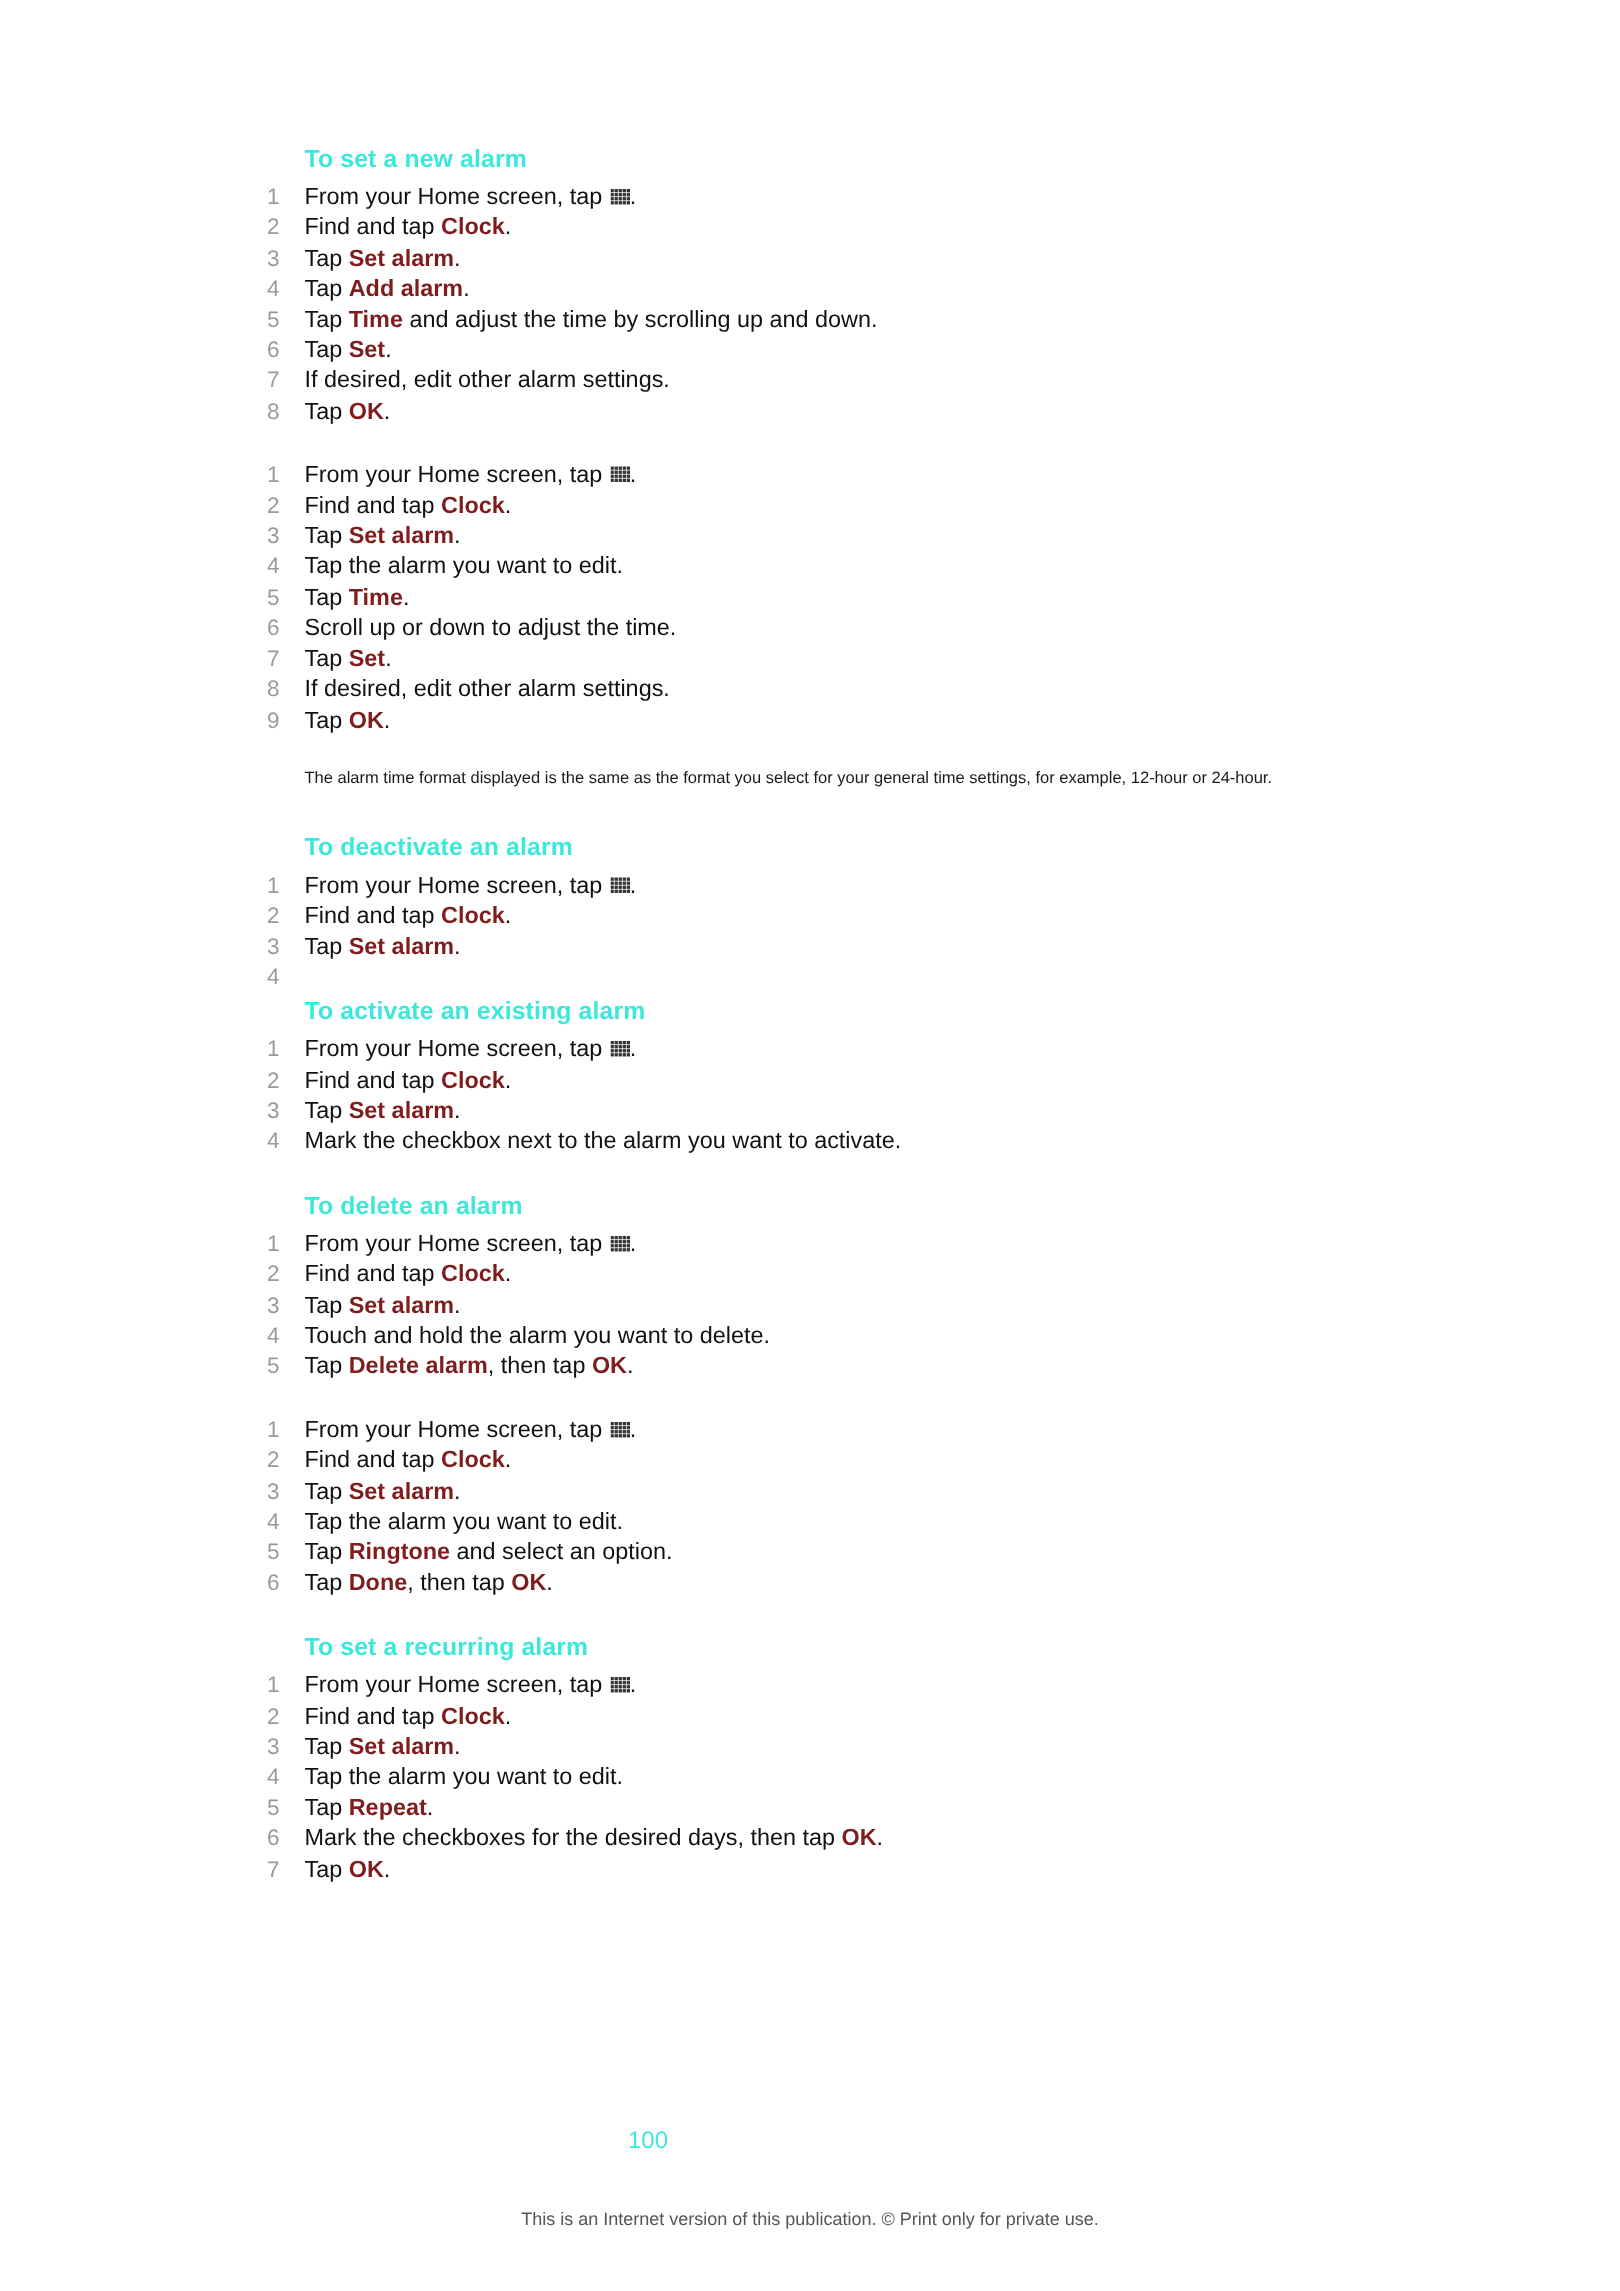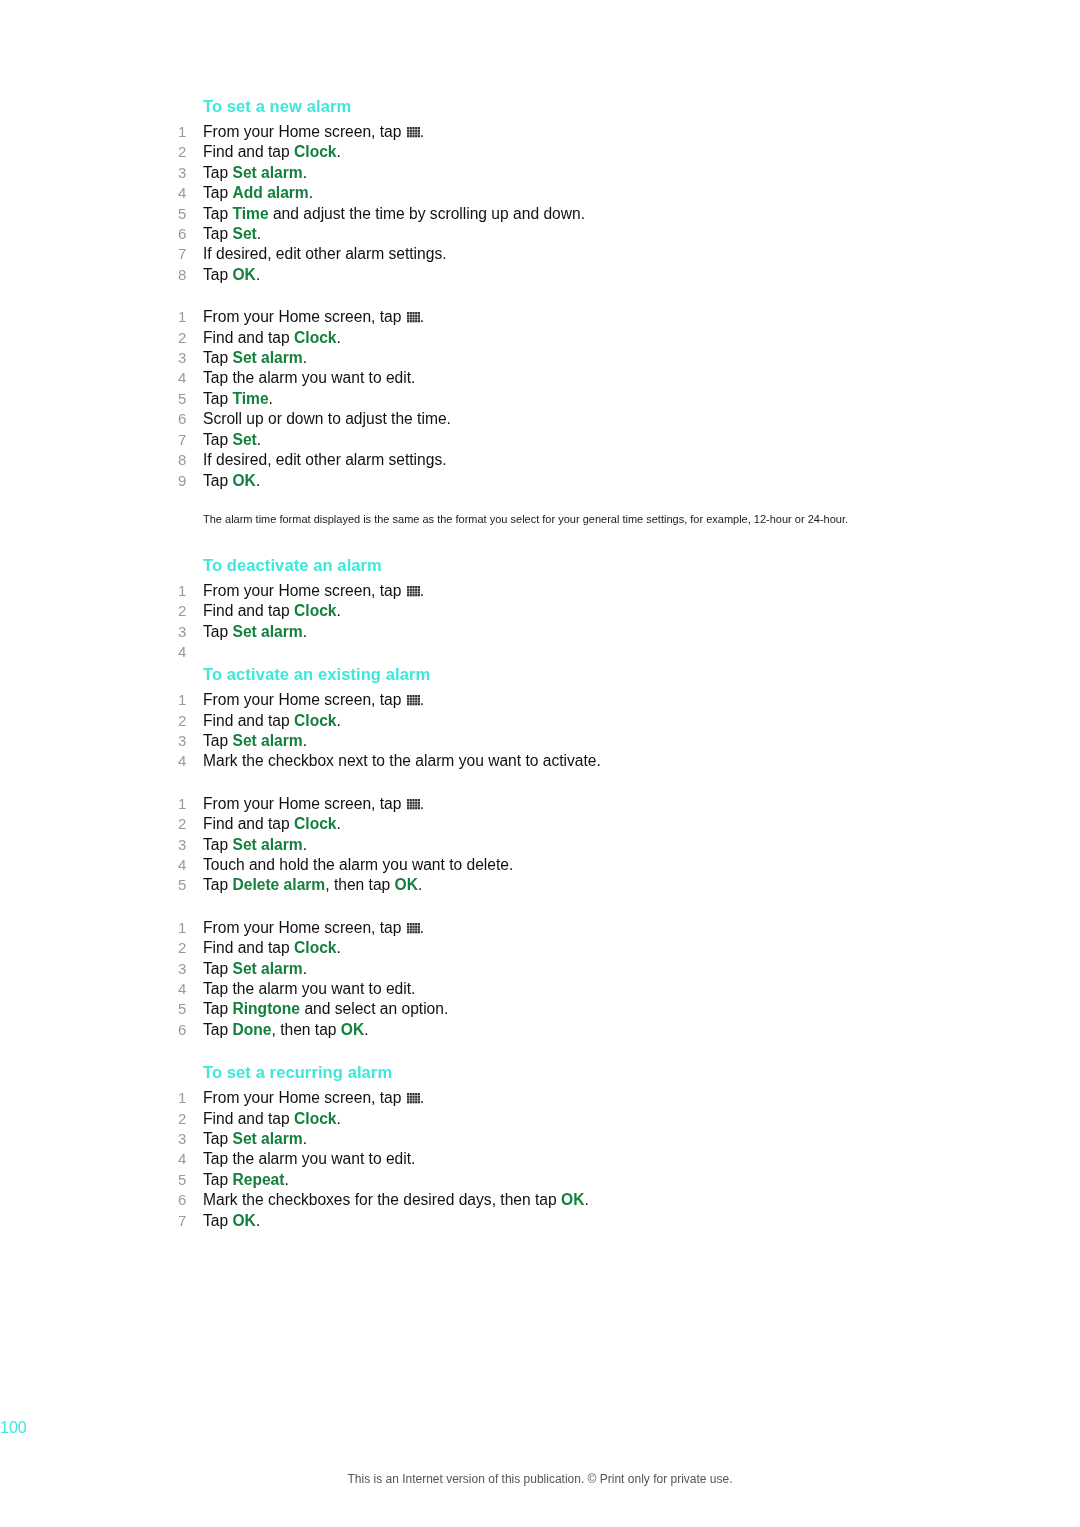--- a/index.html
+++ b/index.html
@@ -61,21 +61,21 @@
     left: 0;
     top: 0;
     width: 16px;
     text-align: left;
     color: #9a9a9a;
     font-size: 15px;
     line-height: 20.4px;
   }
   ol.steps li .txt b {
     font-weight: bold;
-    color: #15803d;
+    color: #7f1d1d;
   }
   
   .grid-icon {
     display: inline-block;
     width: 13px;
     height: 13px;
     vertical-align: -2px;
     margin: 0 0px 0 1px;
   }
   .grid-icon svg { display: block; }
@@ -86,21 +86,21 @@
     font-size: 11px;
     line-height: 20px;
     color: #1a1a1a;
   }
   
   .page-number {
     position: absolute;
     left: 0;
     top: 1419px;
     width: 864px;
-    text-align: left;
+    text-align: center;
     font-size: 16px;
     font-weight: normal;
     color: #3CE8DA;
   }
   .footer-note {
     position: absolute;
     left: 0;
     top: 1472px;
     width: 1080px;
     text-align: center;
@@ -238,20 +238,21 @@
                   <rect x="5.40" y="8.10" width="2.2" height="2.2" fill="#333333"></rect>
                   <rect x="8.10" y="8.10" width="2.2" height="2.2" fill="#333333"></rect>
                   <rect x="10.80" y="8.10" width="2.2" height="2.2" fill="#333333"></rect>
                 </svg></span><span>.</span></span></li>
           <li><span class="num">2</span><span class="txt"><span>Find and tap </span><b>Clock</b><span>.</span></span></li>
           <li><span class="num">3</span><span class="txt"><span>Tap </span><b>Set alarm</b><span>.</span></span></li>
           <li><span class="num">4</span><span class="txt"><span>Mark the checkbox next to the alarm you want to activate.</span></span></li>
         </ol>
       </div>
       <div class="section">
+        <div class="sec-heading">To delete an alarm</div>
         <ol class="steps">
           <li><span class="num">1</span><span class="txt"><span>From your Home screen, tap </span><span class="grid-icon"><svg width="13" height="13" viewBox="0 0 13.0 11.0">
                   <rect x="0.00" y="0.00" width="2.2" height="2.2" fill="#333333"></rect>
                   <rect x="2.70" y="0.00" width="2.2" height="2.2" fill="#333333"></rect>
                   <rect x="5.40" y="0.00" width="2.2" height="2.2" fill="#333333"></rect>
                   <rect x="8.10" y="0.00" width="2.2" height="2.2" fill="#333333"></rect>
                   <rect x="10.80" y="0.00" width="2.2" height="2.2" fill="#333333"></rect>
                   <rect x="0.00" y="2.70" width="2.2" height="2.2" fill="#333333"></rect>
                   <rect x="2.70" y="2.70" width="2.2" height="2.2" fill="#333333"></rect>
                   <rect x="5.40" y="2.70" width="2.2" height="2.2" fill="#333333"></rect>

